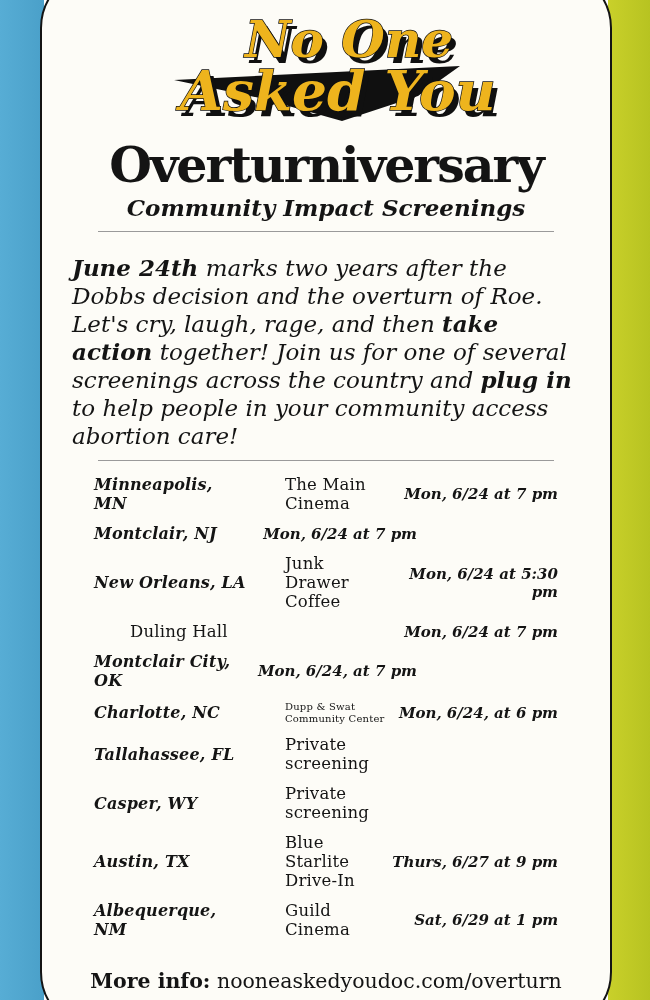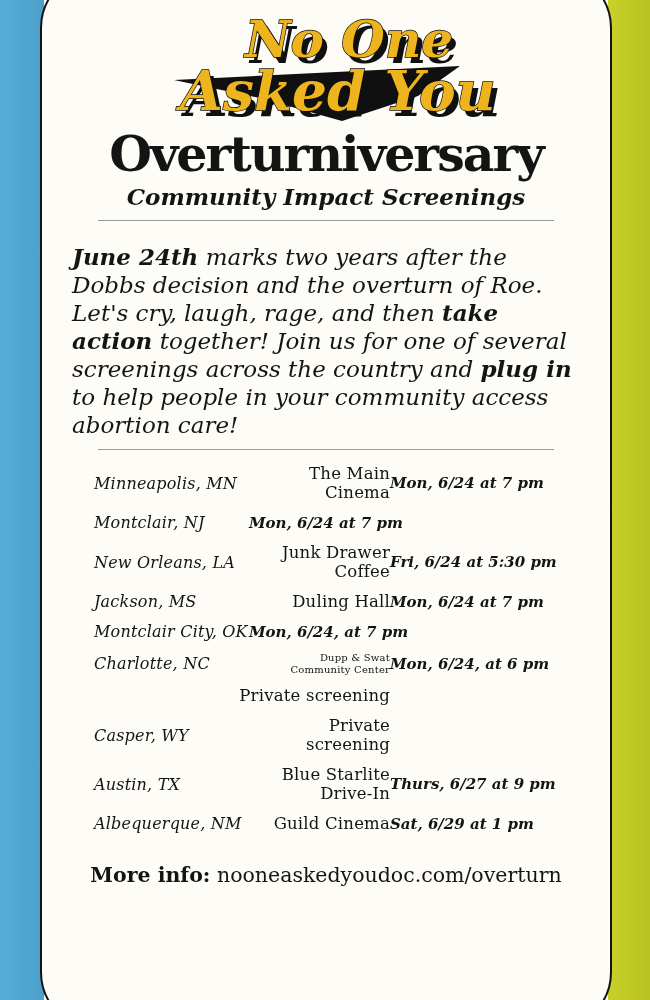--- a/index.html
+++ b/index.html
@@ -19,38 +19,38 @@
     border:2px solid var(--ink,#1d1d1d);
     border-radius:58px;
     box-sizing:border-box;
     padding:32px 0 0 0;
     overflow:hidden;
   }
   .logo-svg{display:block;margin:0 auto;}
   .logo-svg text{font-family:"DejaVu Serif",serif;font-weight:bold;font-style:italic;}
   .title{
     text-align:center;font-weight:bold;font-size:49px;line-height:1.0;
-    letter-spacing:-2px;margin-top:8px;
+    letter-spacing:-2px;margin-top:19px;
   }
   .subtitle{
     text-align:center;font-weight:bold;font-style:italic;font-size:23px;margin-top:4px;
   }
   .rule{border:0;border-top:1.5px solid var(--divider_gray,#9a9a9a);width:456px;margin:10px auto 0 auto;}
   .intro{
     width:508px;margin:22px auto 0 auto;text-align:left;
     font-style:italic;font-size:23px;line-height:1.22;
   }
   .intro b{font-weight:bold;}
   .table{margin:14px 52px 0 52px;}
   .row{display:flex;align-items:center;margin-bottom:11px;min-height:19px;}
-  .city{width:155px;font-weight:normal;font-style:italic;font-size:16px;letter-spacing:.2px;}
-  .venue{flex:1;text-align:right;font-size:16.5px;letter-spacing:.2px;}
+  .city{width:155px;font-weight:bold;font-style:italic;font-size:16px;letter-spacing:.2px;}
+  .venue{flex:1;text-align:left;font-size:16.5px;letter-spacing:.2px;margin-left:36px;}
   .venue.vi{}
   .venue.vsmall{font-size:10px;line-height:1.15;}
-  .time{width:168px;text-align:left;font-weight:bold;font-style:italic;font-size:15px;}
+  .time{width:168px;text-align:right;font-weight:bold;font-style:italic;font-size:15px;}
   .moreinfo{text-align:center;font-size:20.5px;margin-top:30px;}
   .moreinfo b{font-weight:bold;}
 </style>
 </head>
 <body>
 
 <div class="strip-left"></div>
 <div class="strip-right"></div>
 
 <div class="card">
@@ -78,37 +78,37 @@
         <span class="venue">The Main Cinema</span>
         <span class="time">Mon, 6/24 at 7 pm</span>
       </div>
       <div class="row">
         <span class="city">Montclair, NJ</span>
         <span class="time">Mon, 6/24 at 7 pm</span>
       </div>
       <div class="row">
         <span class="city">New Orleans, LA</span>
         <span class="venue">Junk Drawer Coffee</span>
-        <span class="time">Fri, 6/24 at 5:30 pm</span>
+        <span class="time">Mon, 6/24 at 5:30 pm</span>
       </div>
       <div class="row">
-        <span class="city">Jackson, MS</span>
         <span class="venue">Duling Hall</span>
         <span class="time">Mon, 6/24 at 7 pm</span>
       </div>
       <div class="row">
         <span class="city">Montclair City, OK</span>
         <span class="time">Mon, 6/24, at 7 pm</span>
       </div>
       <div class="row">
         <span class="city">Charlotte, NC</span>
         <span class="venue vsmall">Dupp &amp; Swat<br>Community Center</span>
         <span class="time">Mon, 6/24, at 6 pm</span>
       </div>
       <div class="row">
+        <span class="city">Tallahassee, FL</span>
         <span class="venue vi">Private screening</span>
         <span class="time"></span>
       </div>
       <div class="row">
         <span class="city">Casper, WY</span>
         <span class="venue vi">Private screening</span>
         <span class="time"></span>
       </div>
       <div class="row">
         <span class="city">Austin, TX</span>

